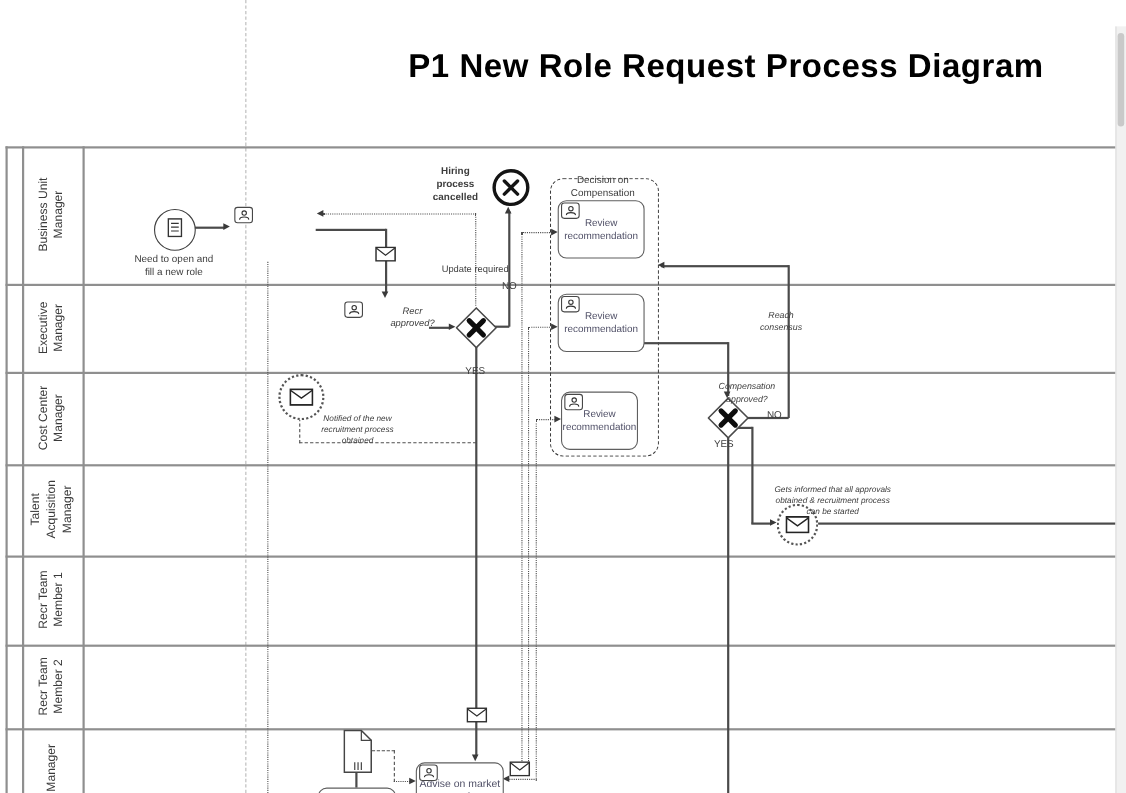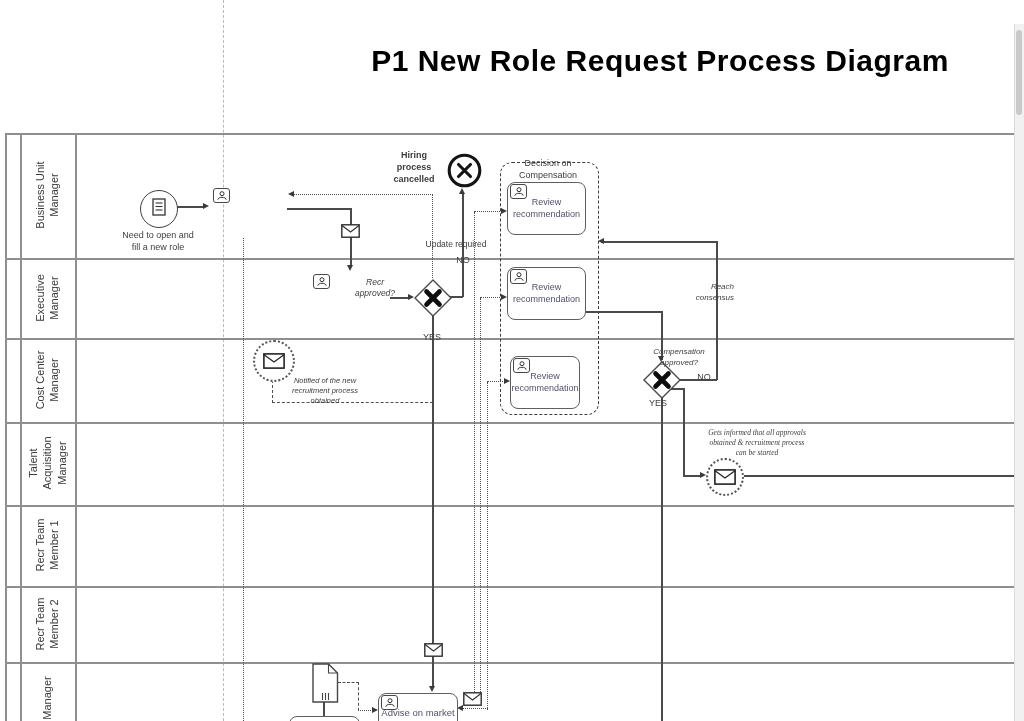--- a/index.html
+++ b/index.html
@@ -187,21 +187,21 @@
   <div class="abs" style="left:414px;top:279px;">
     <svg width="38" height="38" viewBox="0 0 38 38">
         <polygon points="19,1 37,19 19,37 1,19" fill="#fff" stroke="#4a4a4a" stroke-width="1.4"></polygon>
         <path d="M12.5,12.5 L25.5,25.5 M25.5,12.5 L12.5,25.5" stroke="#0d0d0d" stroke-width="4.6" stroke-linecap="round"></path>
       </svg>
   </div>
   <div class="lbl it pre" style="left:340px;top:277px;width:70px;font-size:8.5px;">Recr
 approved?</div>
   <div class="lbl" style="left:448px;top:254px;width:30px;">NO</div>
   <div class="lbl" style="left:414px;top:331px;width:36px;">YES</div>
-  <div class="lbl" style="left:396px;top:239px;width:72px;font-size:8.5px;margin-left:24px;">Update required</div>
+  <div class="lbl" style="left:396px;top:239px;width:72px;font-size:8.5px;">Update required</div>
 
   <div class="abs" style="left:447px;top:153px;">
     <svg width="35" height="35" viewBox="0 0 35 35">
         <circle cx="17.5" cy="17.5" r="15.3" fill="#fff" stroke="#141414" stroke-width="3.1"></circle>
         <path d="M11.5,11.5 L23.5,23.5 M23.5,11.5 L11.5,23.5" stroke="#141414" stroke-width="3.1" stroke-linecap="round"></path>
       </svg>
   </div>
   <div class="lbl pre" style="left:384px;top:149px;width:60px;font-weight:bold;">Hiring process
 cancelled</div>
 
@@ -243,30 +243,30 @@
   <div class="abs" style="left:643px;top:361px;">
     <svg width="38" height="38" viewBox="0 0 38 38">
         <polygon points="19,1 37,19 19,37 1,19" fill="#fff" stroke="#4a4a4a" stroke-width="1.4"></polygon>
         <path d="M12.5,12.5 L25.5,25.5 M25.5,12.5 L12.5,25.5" stroke="#0d0d0d" stroke-width="4.6" stroke-linecap="round"></path>
       </svg>
   </div>
   <div class="lbl it pre" style="left:646px;top:347px;width:66px;font-size:8px;">Compensation
 approved?</div>
   <div class="lbl" style="left:690px;top:371px;width:28px;">NO</div>
   <div class="lbl" style="left:640px;top:397px;width:36px;">YES</div>
-  <div class="lbl it pre" style="left:686px;top:282px;width:48px;font-size:8px;text-align:right;">Reach
+  <div class="lbl it pre" style="left:686px;top:282px;width:48px;font-size:8px;">Reach
 consensus</div>
 
   <div class="evt-msg" style="left:706px;top:458px;width:34px;height:34px;">
     <svg width="22" height="16" viewBox="0 0 22 16">
         <rect x="0.9" y="0.9" width="20.2" height="14.2" fill="#fff" stroke="#242424" stroke-width="1.6"></rect>
         <path d="M1,1.8 L11,9 L21,1.8" fill="none" stroke="#242424" stroke-width="1.3"></path>
       </svg>
   </div>
-  <div class="lbl it small pre" style="left:698px;top:428px;width:118px;font-family:Liberation Serif, serif;">Gets informed that all approvals
+  <div class="lbl it small pre" style="left:698px;top:440px;width:118px;">Gets informed that all approvals
 obtained &amp; recruitment process
 can be started</div>
 
   <div class="env" style="left:424px;top:643px;">
     <svg width="19" height="14" viewBox="0 0 19 14">
         <rect x="0.8" y="0.8" width="17.4" height="12.4" fill="#fff" stroke="#2f2f2f" stroke-width="1.4"></rect>
         <path d="M1,1.5 L9.5,8 L18,1.5" fill="none" stroke="#2f2f2f" stroke-width="1.1"></path>
       </svg>
   </div>
 

